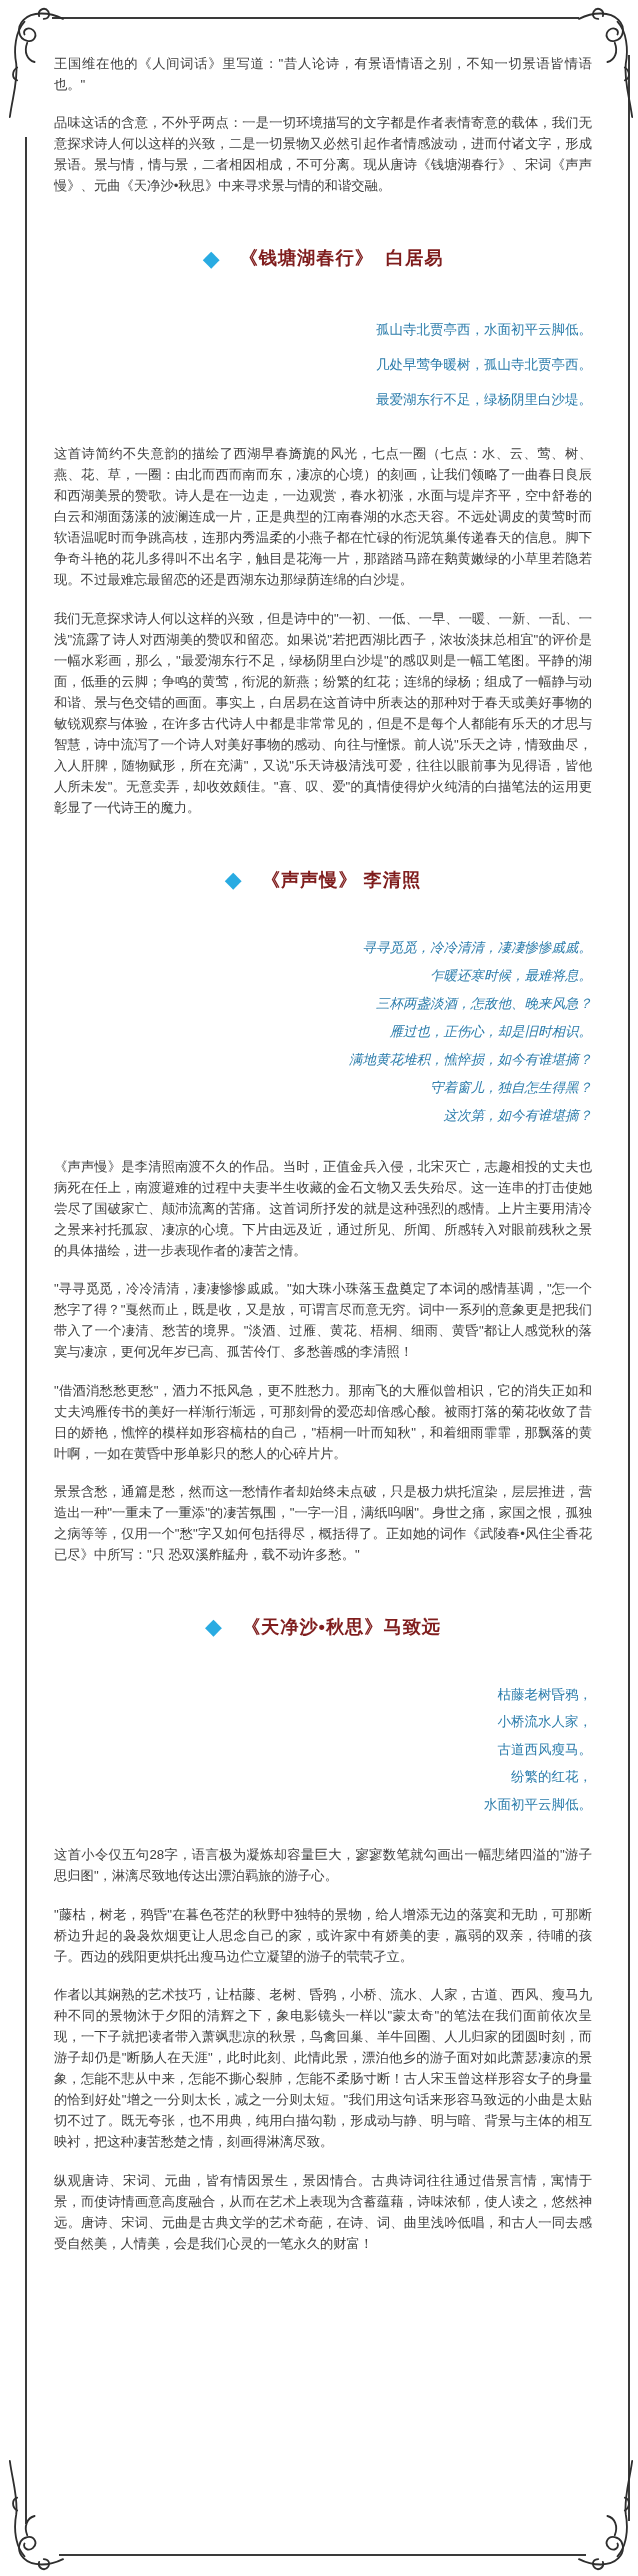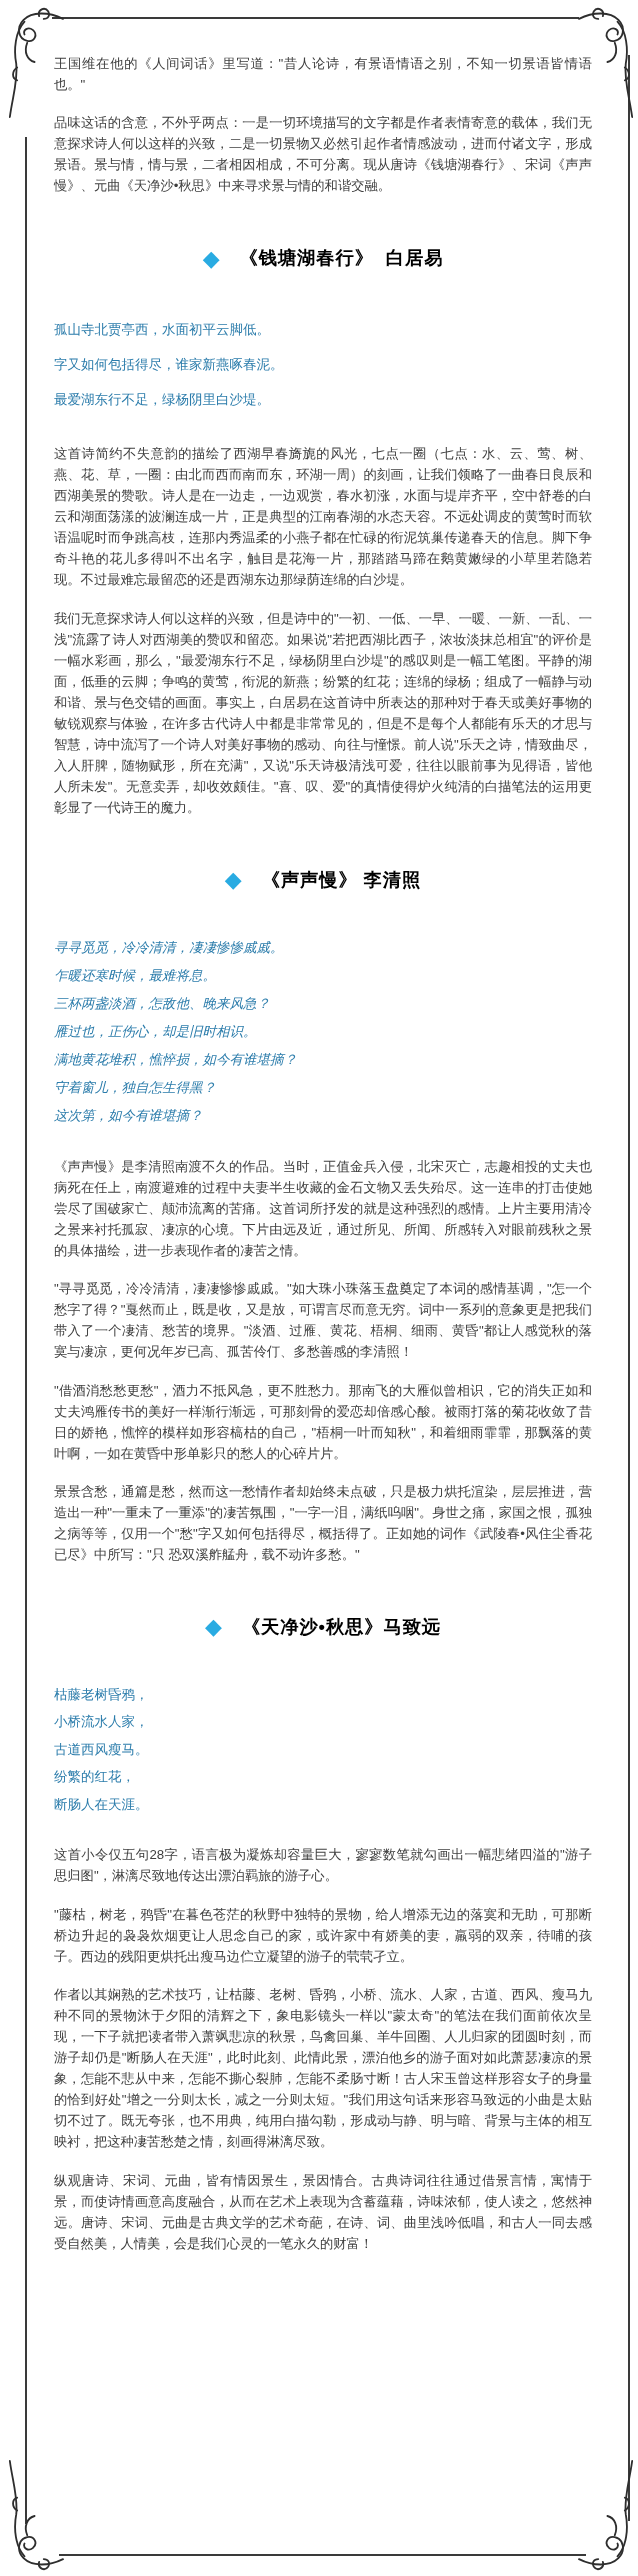--- a/index.html
+++ b/index.html
@@ -27,22 +27,22 @@
     margin:0 0 17.4px 0;
     font-size:13.3px; line-height:21px;
     text-align:justify; text-justify:inter-ideograph;
     color:#3e3e3e;
   }
   .section-h {
     display:flex; align-items:center; justify-content:center;
     gap:20px; margin:49px 0 42px 0;
   }
   .diamond { color:#29abe2; font-size:22px; line-height:1; transform:translateY(0.9px); }
-  .h-text  { color:#000000; font-size:18.3px; font-weight:bold; letter-spacing:0.9px; white-space:pre; }
-  .poem { text-align:left; color:#2b7cab; margin:0 0 26px 0; }
+  .h-text  { color:#7f1d1d; font-size:18.3px; font-weight:bold; letter-spacing:0.9px; white-space:pre; }
+  .poem { text-align:right; color:#2b7cab; margin:0 0 26px 0; }
   .poem p { margin:0; font-size:13.5px; color:#2b7cab; }
   .poem-a p { line-height:35px; }
   .poem-b p { line-height:28px;font-style:italic; }
   .poem-c p { line-height:27.5px; }
 </style>
 </head>
 <body>
 
 <div class="page">
 
@@ -92,24 +92,24 @@
 
     <p class="body-p">王国维在他的《人间词话》里写道："昔人论诗，有景语情语之别，不知一切景语皆情语也。"</p>
     <p class="body-p">品味这话的含意，不外乎两点：一是一切环境描写的文字都是作者表情寄意的载体，我们无意探求诗人何以这样的兴致，二是一切景物又必然引起作者情感波动，进而付诸文字，形成景语。景与情，情与景，二者相因相成，不可分离。现从唐诗《钱塘湖春行》、宋词《声声慢》、元曲《天净沙•秋思》中来寻求景与情的和谐交融。</p>
 
     <div class="section-h">
       <span class="diamond">◆</span>
       <span class="h-text">《钱塘湖春行》  白居易</span>
     </div>
     <div class="poem poem-a">
       <p>孤山寺北贾亭西，水面初平云脚低。</p>
-      <p>字又如何包括得尽，谁家新燕啄春泥。</p>
+      <p>几处早莺争暖树，孤山寺北贾亭西。</p>
       <p>最爱湖东行不足，绿杨阴里白沙堤。</p>
     </div>
-    <p class="body-p">这首诗简约不失意韵的描绘了西湖早春旖旎的风光，七点一圈（七点：水、云、莺、树、燕、花、草，一圈：由北而西而南而东，环湖一周）的刻画，让我们领略了一曲春日良辰和西湖美景的赞歌。诗人是在一边走，一边观赏，春水初涨，水面与堤岸齐平，空中舒卷的白云和湖面荡漾的波澜连成一片，正是典型的江南春湖的水态天容。不远处调皮的黄莺时而软语温呢时而争跳高枝，连那内秀温柔的小燕子都在忙碌的衔泥筑巢传递春天的信息。脚下争奇斗艳的花儿多得叫不出名字，触目是花海一片，那踏踏马蹄在鹅黄嫩绿的小草里若隐若现。不过最难忘最留恋的还是西湖东边那绿荫连绵的白沙堤。</p>
+    <p class="body-p">这首诗简约不失意韵的描绘了西湖早春旖旎的风光，七点一圈（七点：水、云、莺、树、燕、花、草，一圈：由北而西而南而东，凄凉的心境）的刻画，让我们领略了一曲春日良辰和西湖美景的赞歌。诗人是在一边走，一边观赏，春水初涨，水面与堤岸齐平，空中舒卷的白云和湖面荡漾的波澜连成一片，正是典型的江南春湖的水态天容。不远处调皮的黄莺时而软语温呢时而争跳高枝，连那内秀温柔的小燕子都在忙碌的衔泥筑巢传递春天的信息。脚下争奇斗艳的花儿多得叫不出名字，触目是花海一片，那踏踏马蹄在鹅黄嫩绿的小草里若隐若现。不过最难忘最留恋的还是西湖东边那绿荫连绵的白沙堤。</p>
     <p class="body-p">我们无意探求诗人何以这样的兴致，但是诗中的"一初、一低、一早、一暖、一新、一乱、一浅"流露了诗人对西湖美的赞叹和留恋。如果说"若把西湖比西子，浓妆淡抹总相宜"的评价是一幅水彩画，那么，"最爱湖东行不足，绿杨阴里白沙堤"的感叹则是一幅工笔图。平静的湖面，低垂的云脚；争鸣的黄莺，衔泥的新燕；纷繁的红花；连绵的绿杨；组成了一幅静与动和谐、景与色交错的画面。事实上，白居易在这首诗中所表达的那种对于春天或美好事物的敏锐观察与体验，在许多古代诗人中都是非常常见的，但是不是每个人都能有乐天的才思与智慧，诗中流泻了一个诗人对美好事物的感动、向往与憧憬。前人说"乐天之诗，情致曲尽，入人肝脾，随物赋形，所在充满"，又说"乐天诗极清浅可爱，往往以眼前事为见得语，皆他人所未发"。无意卖弄，却收效颇佳。"喜、叹、爱"的真情使得炉火纯清的白描笔法的运用更彰显了一代诗王的魔力。</p>
 
     <div class="section-h">
       <span class="diamond">◆</span>
       <span class="h-text">《声声慢》 李清照</span>
     </div>
     <div class="poem poem-b">
       <p>寻寻觅觅，冷冷清清，凄凄惨惨戚戚。</p>
       <p>乍暖还寒时候，最难将息。</p>
       <p>三杯两盏淡酒，怎敌他、晚来风急？</p>
@@ -125,21 +125,21 @@
 
     <div class="section-h">
       <span class="diamond">◆</span>
       <span class="h-text">《天净沙•秋思》马致远</span>
     </div>
     <div class="poem poem-c">
       <p>枯藤老树昏鸦，</p>
       <p>小桥流水人家，</p>
       <p>古道西风瘦马。</p>
       <p>纷繁的红花，</p>
-      <p>断肠人在天涯。</p>
+      <p>水面初平云脚低。</p>
     </div>
     <p class="body-p">这首小令仅五句28字，语言极为凝炼却容量巨大，寥寥数笔就勾画出一幅悲绪四溢的"游子思归图"，淋漓尽致地传达出漂泊羁旅的游子心。</p>
     <p class="body-p">"藤枯，树老，鸦昏"在暮色苍茫的秋野中独特的景物，给人增添无边的落寞和无助，可那断桥边升起的袅袅炊烟更让人思念自己的家，或许家中有娇美的妻，羸弱的双亲，待哺的孩子。西边的残阳更烘托出瘦马边伫立凝望的游子的茕茕孑立。</p>
     <p class="body-p">作者以其娴熟的艺术技巧，让枯藤、老树、昏鸦，小桥、流水、人家，古道、西风、瘦马九种不同的景物沐于夕阳的清辉之下，象电影镜头一样以"蒙太奇"的笔法在我们面前依次呈现，一下子就把读者带入萧飒悲凉的秋景，鸟禽回巢、羊牛回圈、人儿归家的团圆时刻，而游子却仍是"断肠人在天涯"，此时此刻、此情此景，漂泊他乡的游子面对如此萧瑟凄凉的景象，怎能不悲从中来，怎能不撕心裂肺，怎能不柔肠寸断！古人宋玉曾这样形容女子的身量的恰到好处"增之一分则太长，减之一分则太短。"我们用这句话来形容马致远的小曲是太贴切不过了。既无夸张，也不用典，纯用白描勾勒，形成动与静、明与暗、背景与主体的相互映衬，把这种凄苦愁楚之情，刻画得淋漓尽致。</p>
 
     <p class="body-p">纵观唐诗、宋词、元曲，皆有情因景生，景因情合。古典诗词往往通过借景言情，寓情于景，而使诗情画意高度融合，从而在艺术上表现为含蓄蕴藉，诗味浓郁，使人读之，悠然神远。唐诗、宋词、元曲是古典文学的艺术奇葩，在诗、词、曲里浅吟低唱，和古人一同去感受自然美，人情美，会是我们心灵的一笔永久的财富！</p>
 
   </div>
 </div>
 

